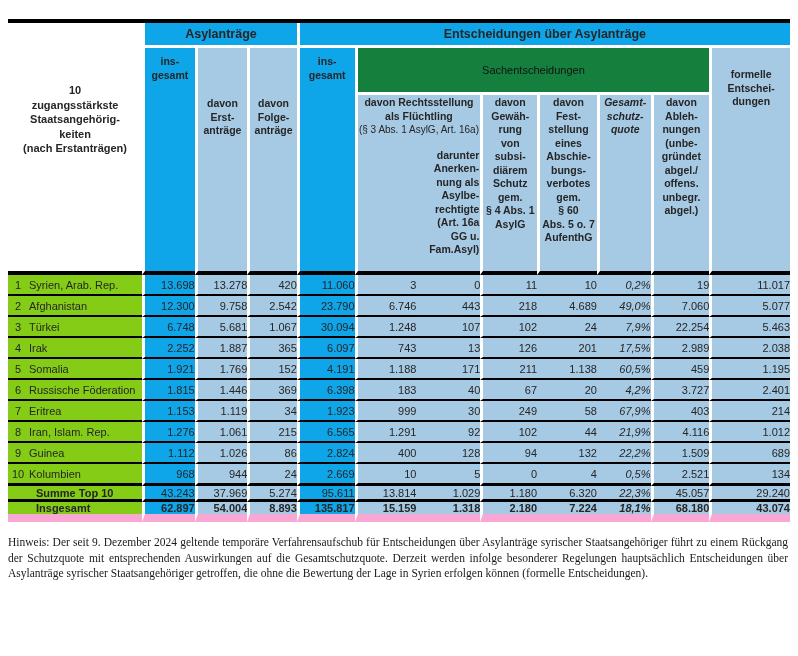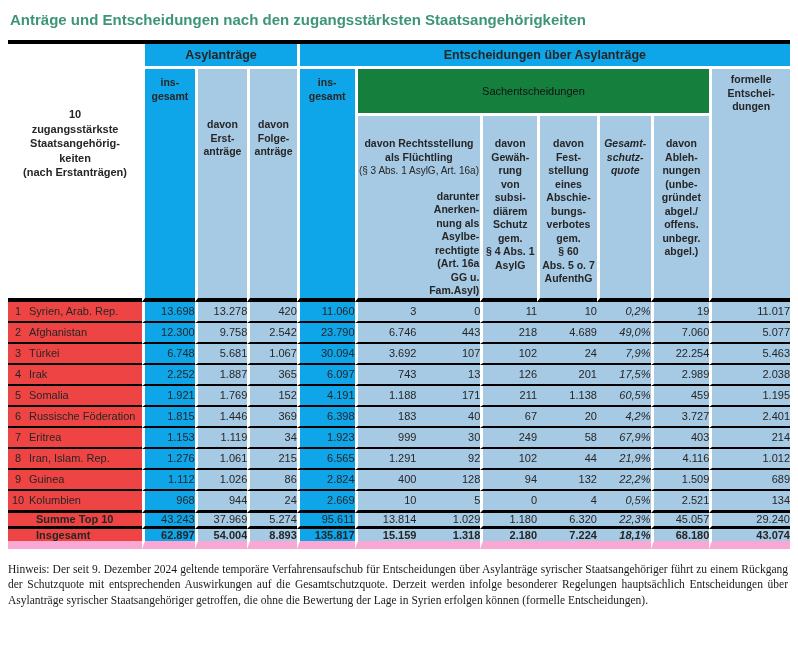--- a/index.html
+++ b/index.html
@@ -18,46 +18,45 @@
   
   .h-group td{height:25px;border-bottom:3px solid #fff;font-weight:bold;font-size:12.5px;text-align:center;}
   td.name-head{background:#fff;border-bottom:4px solid #000;vertical-align:middle;text-align:center;
     font-weight:bold;font-size:11px;line-height:14.5px;padding-bottom:55px;}
   .h-band td.band{height:47px;border-bottom:3px solid #fff;text-align:center;vertical-align:middle;
     font-size:11px;color:#111;}
   td.span-head{border-bottom:4px solid #000;vertical-align:top;text-align:center;font-weight:bold;
     font-size:10.5px;line-height:13.5px;}
   td.pt-top{padding-top:7px;}
   td.pt-mid{padding-top:49px;}
-  td.pt-sm{padding-top:4px;}
+  td.pt-sm{padding-top:20px;}
   .h-sub td{height:180px;border-bottom:4px solid #000;vertical-align:top;text-align:center;
-    font-weight:bold;font-size:10.5px;line-height:13.5px;padding-top:21px;}
+    font-weight:bold;font-size:10.5px;line-height:13.5px;padding-top:1px;}
   .law{font-size:10px;font-weight:normal;display:block;}
   .darunter{width:60px;margin:12px 1px 0 auto;text-align:right;}
   .ital{font-style:italic;}
   
   .tbl td.d{height:21px;border-bottom:2px solid #000;font-size:11px;}
   .num{text-align:right;padding-right:5px;}
-  td.name-cell{background:#ef4444;text-align:left;}
+  td.name-cell{background:#84cc16;text-align:left;}
   .rank{display:inline-block;width:20px;text-align:center;}
   .cname{padding-left:1px;}
   tr.r-last td.d{height:22px;border-bottom:3px solid #000;}
   tr.sum td.d{height:16px;border-bottom:3px solid #000;}
   tr.total td.d{height:14px;border-bottom:8px solid #f9a8d4;font-weight:bold;}
   tr.sum td.name-cell,tr.total td.name-cell{font-weight:bold;padding-left:28px;}
   .footnote{margin:13px 10px 0 8px;width:780px;font-size:11.5px;line-height:15.5px;
     text-align:justify;color:#1a1a1a;font-family:Liberation Serif, serif;}
 </style>
 </head>
 <body>
 
 <div class="page">
 
   <div class="title">
-    <div>Anträge und Entscheidungen nach den zugangsstärksten Staatsangehörigkeiten</div>
   </div>
 
   <table class="tbl">
     <colgroup>
       <col style="width:130px">
         <col style="width:51px">
         <col style="width:51px">
         <col style="width:48px">
       <col style="width:56px">
         <col style="width:60px">
@@ -175,21 +174,21 @@
           <td class="d num bg-b ital">49,0%</td>
           <td class="d num bg-b gut">7.060</td>
           <td class="d num bg-b gut">5.077</td>
         </tr>
         <tr>
           <td class="d name-cell"><span class="rank">3</span><span class="cname">Türkei</span></td>
           <td class="d num bg-g gut">6.748</td>
           <td class="d num bg-b gut">5.681</td>
           <td class="d num bg-b gut">1.067</td>
           <td class="d num bg-g gut">30.094</td>
-          <td class="d num bg-b gut">3.692</td>
+          <td class="d num bg-b gut">1.248</td>
           <td class="d num bg-b">107</td>
           <td class="d num bg-b gut">102</td>
           <td class="d num bg-b">24</td>
           <td class="d num bg-b ital">7,9%</td>
           <td class="d num bg-b gut">22.254</td>
           <td class="d num bg-b gut">5.463</td>
         </tr>
         <tr>
           <td class="d name-cell"><span class="rank">4</span><span class="cname">Irak</span></td>
           <td class="d num bg-g gut">2.252</td>

